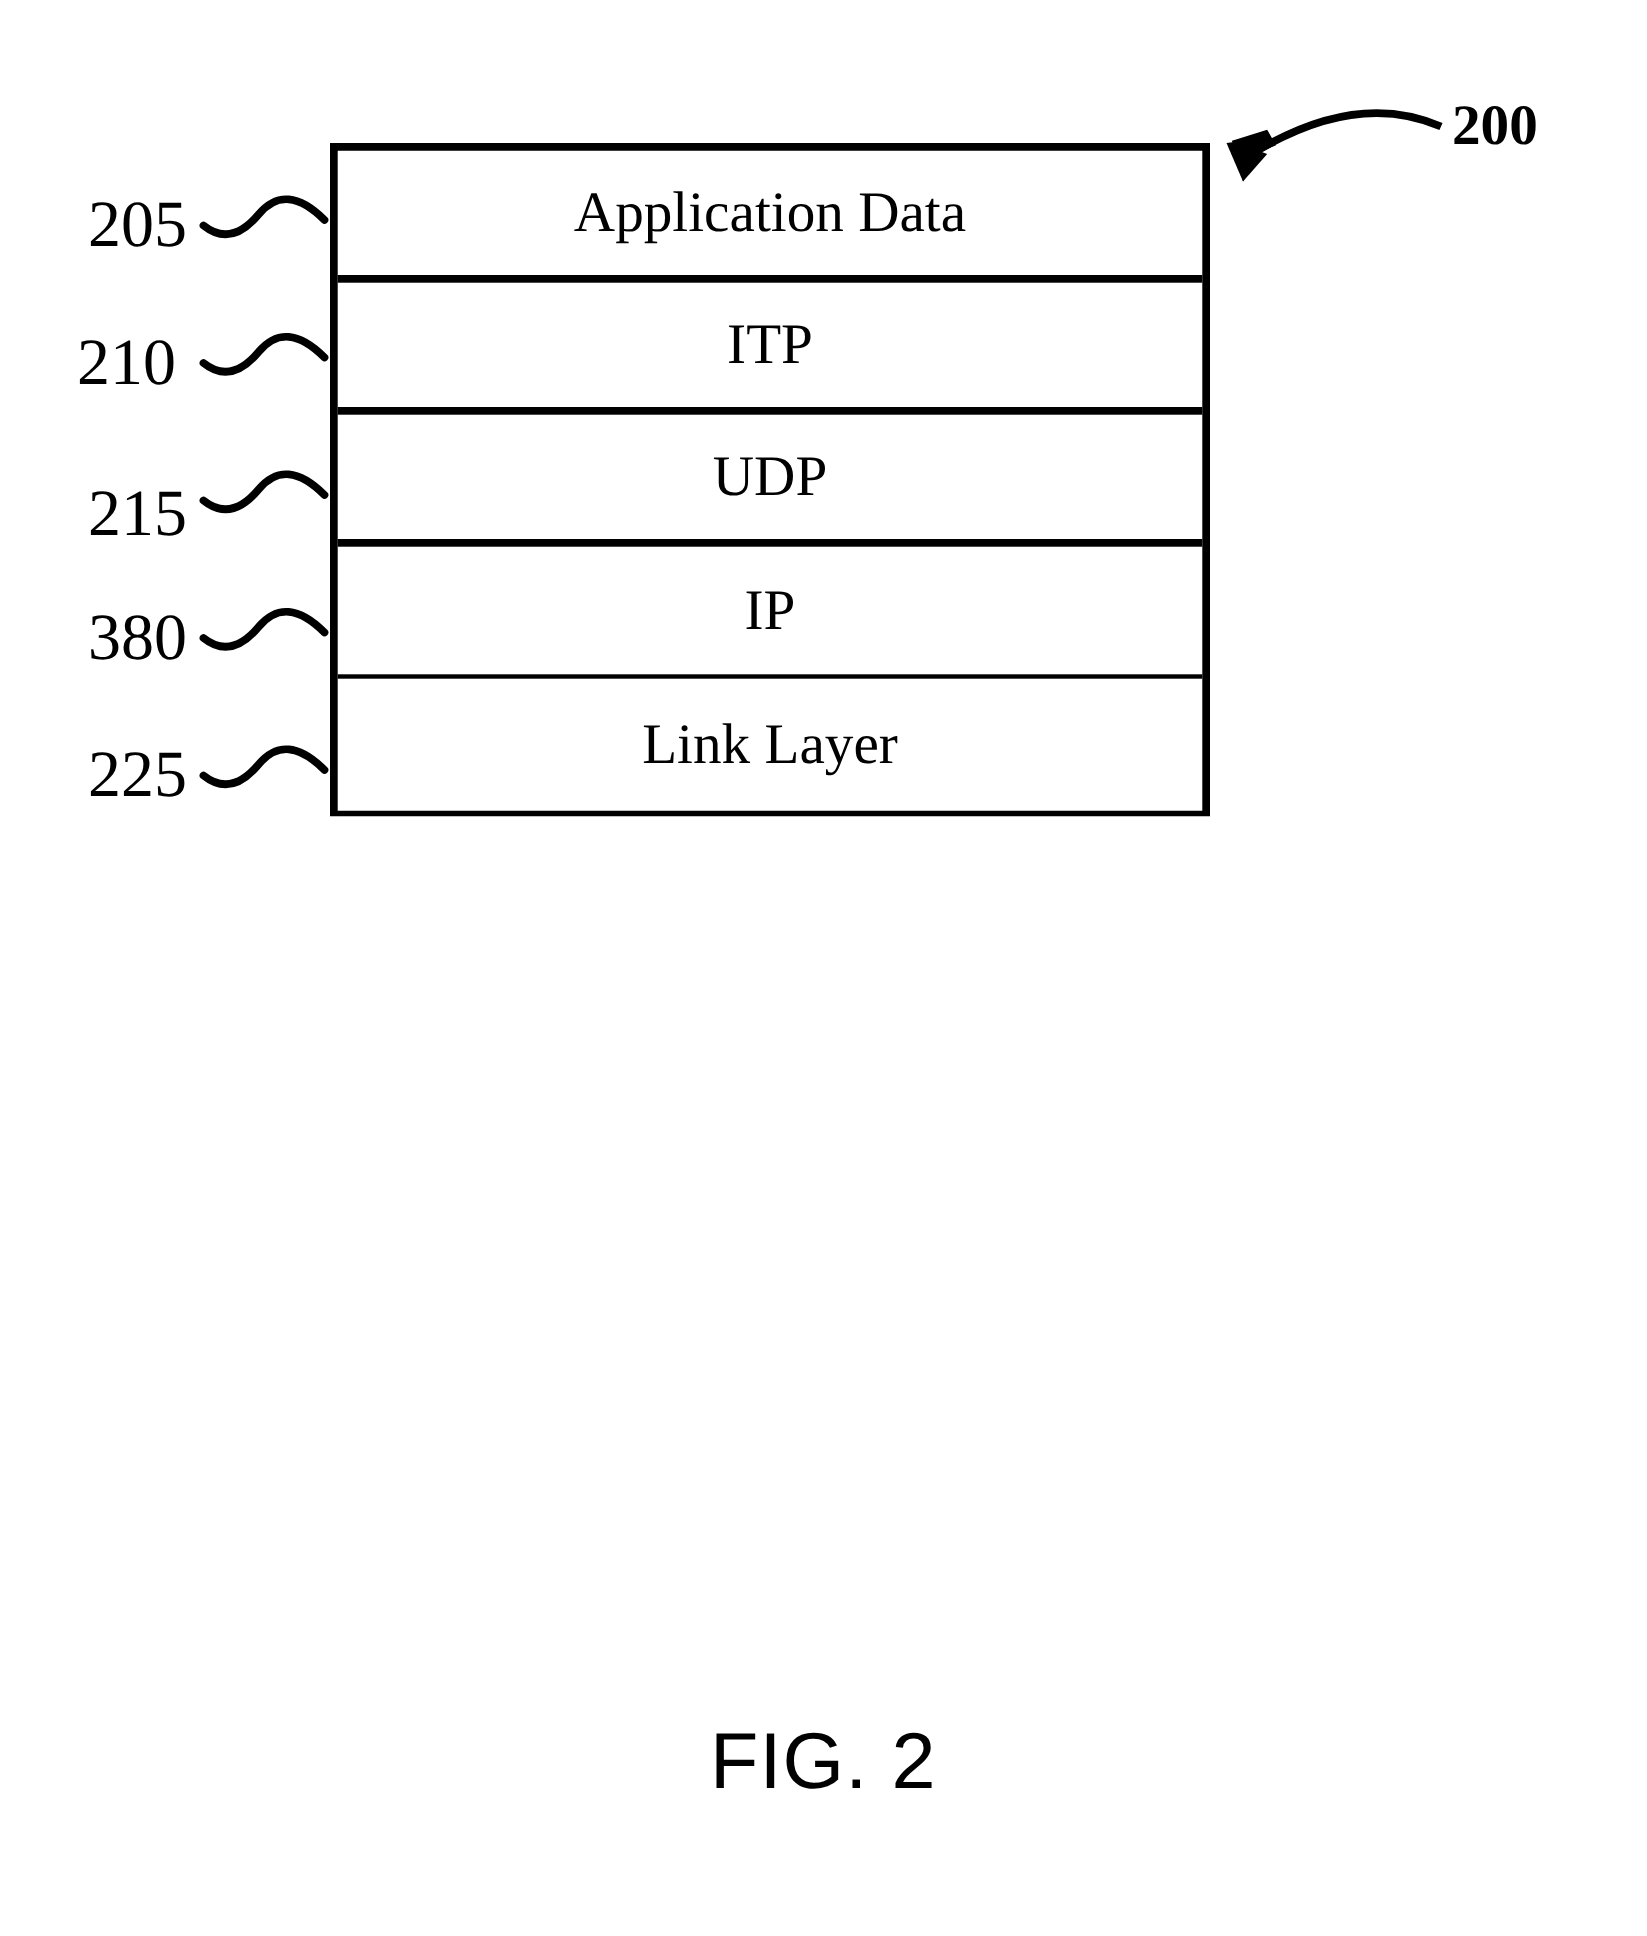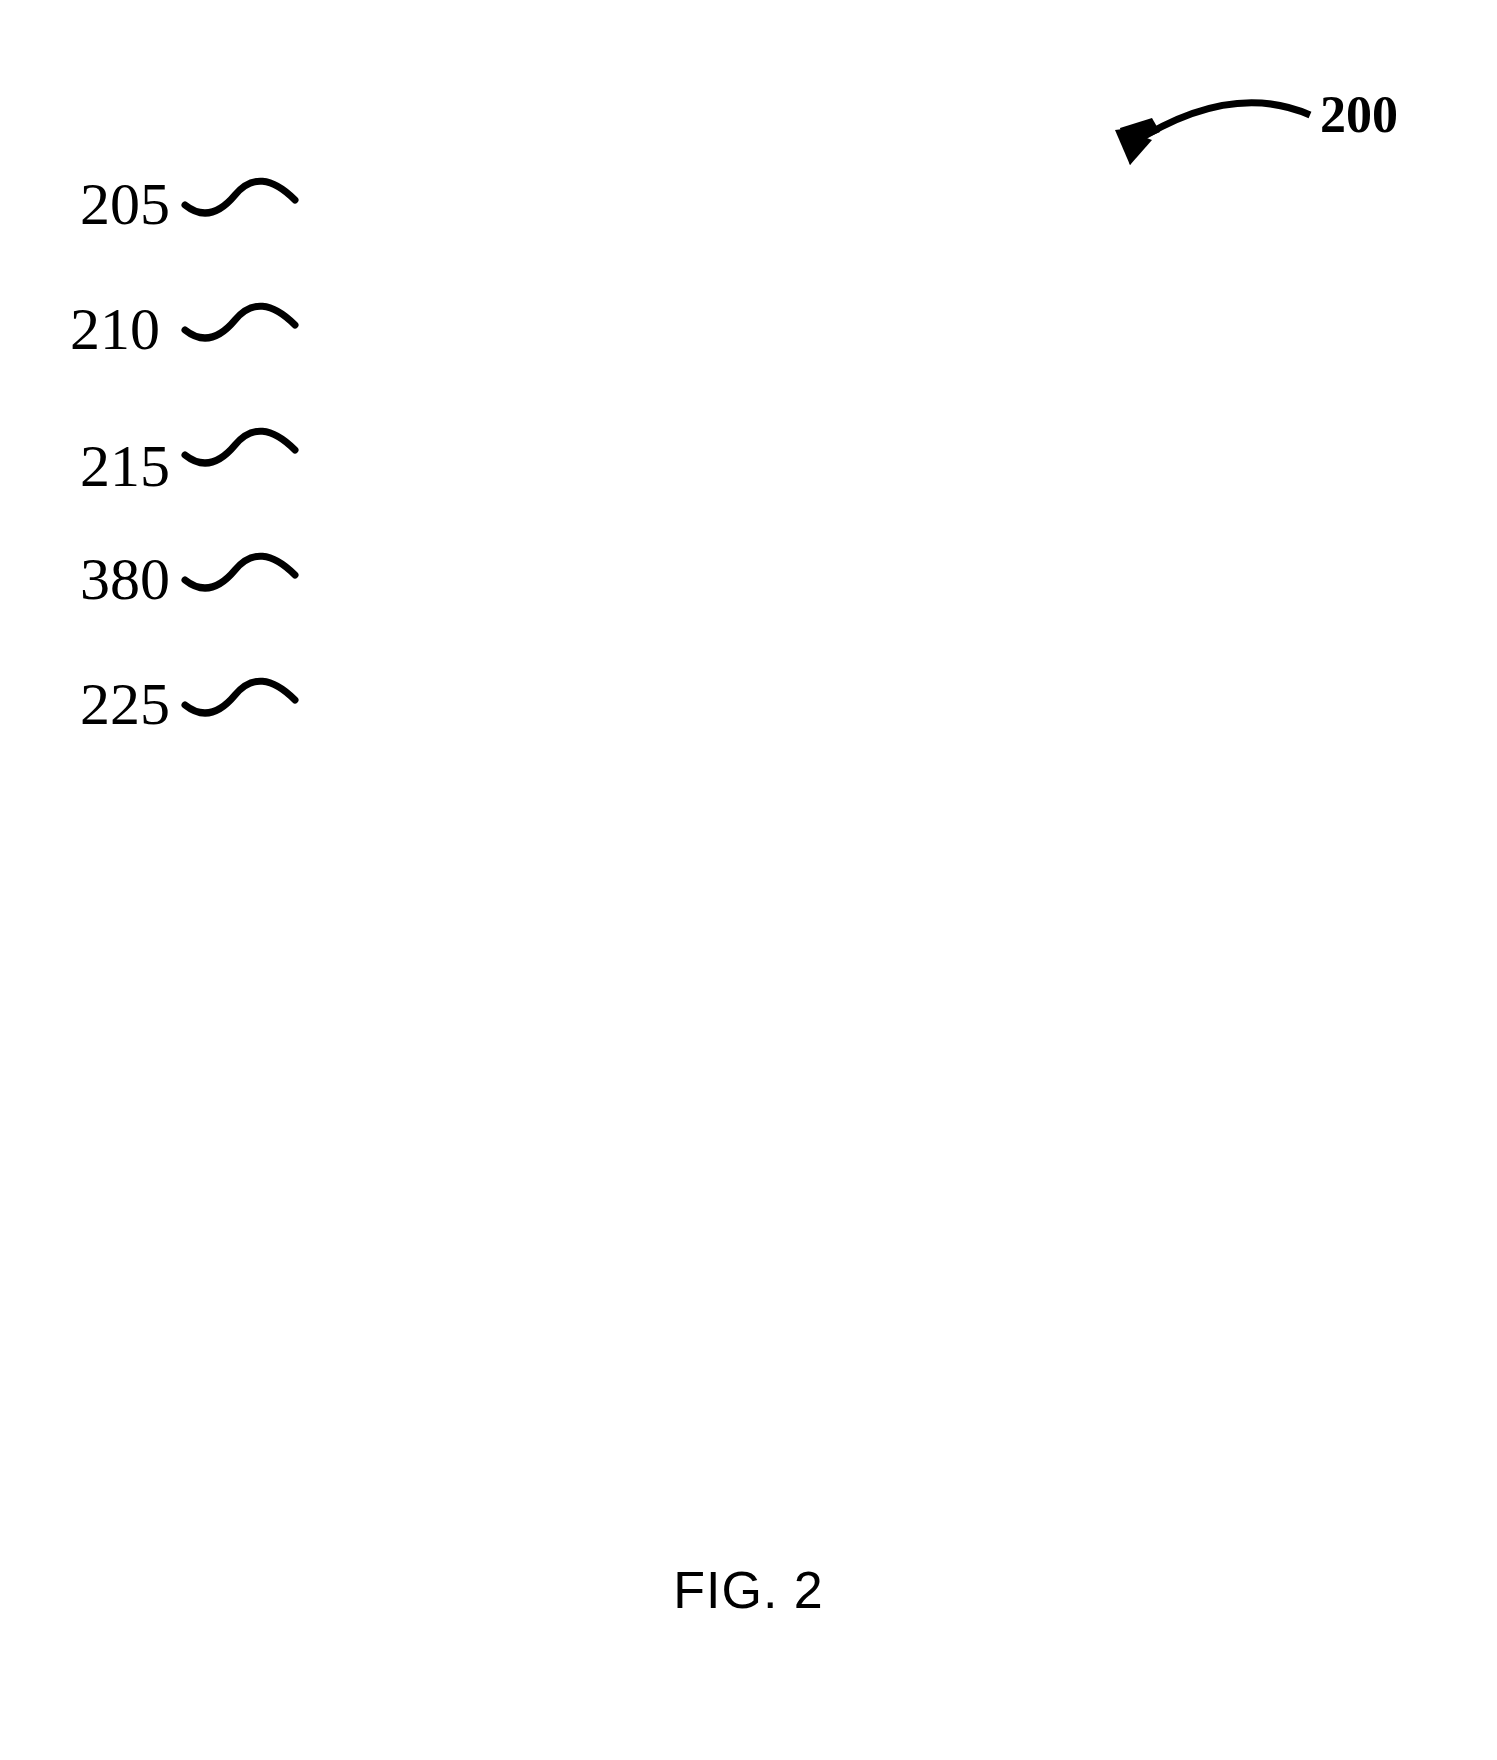--- a/index.html
+++ b/index.html
@@ -49,21 +49,21 @@
   .main-ref {
     position: absolute;
     font-size: 52px;
     font-weight: bold;
   }
   .caption {
     position: absolute;
     top: 1560px;
     width: 1497px;
     text-align: center;
-    font-size: 52px;
+    font-size: 72px;
     font-family: Arial, Helvetica, sans-serif;
     letter-spacing: 1px;
   }
   svg.connector {
     position: absolute;
     overflow: visible;
   }
 </style>
 </head>
 <body>
@@ -94,16 +94,33 @@
   <svg class="connector" style="left:180px; top:420px;" width="130" height="60">
     <path d="M 5 35 Q 30 55 55 25 Q 80 -5 115 30" stroke="#000" stroke-width="7" fill="none" stroke-linecap="round"></path>
   </svg>
   <svg class="connector" style="left:180px; top:545px;" width="130" height="60">
     <path d="M 5 35 Q 30 55 55 25 Q 80 -5 115 30" stroke="#000" stroke-width="7" fill="none" stroke-linecap="round"></path>
   </svg>
   <svg class="connector" style="left:180px; top:670px;" width="130" height="60">
     <path d="M 5 35 Q 30 55 55 25 Q 80 -5 115 30" stroke="#000" stroke-width="7" fill="none" stroke-linecap="round"></path>
   </svg>
 
+  <div class="stack">
+    <div class="row">
+      <span>Application Data</span>
+    </div>
+    <div class="row">
+      <span>ITP</span>
+    </div>
+    <div class="row">
+      <span>UDP</span>
+    </div>
+    <div class="row thin-divider">
+      <span>IP</span>
+    </div>
+    <div class="row">
+      <span>Link Layer</span>
+    </div>
+  </div>
 
   <div class="caption">FIG. 2</div>
 
 </div>
 
 </body></html>

